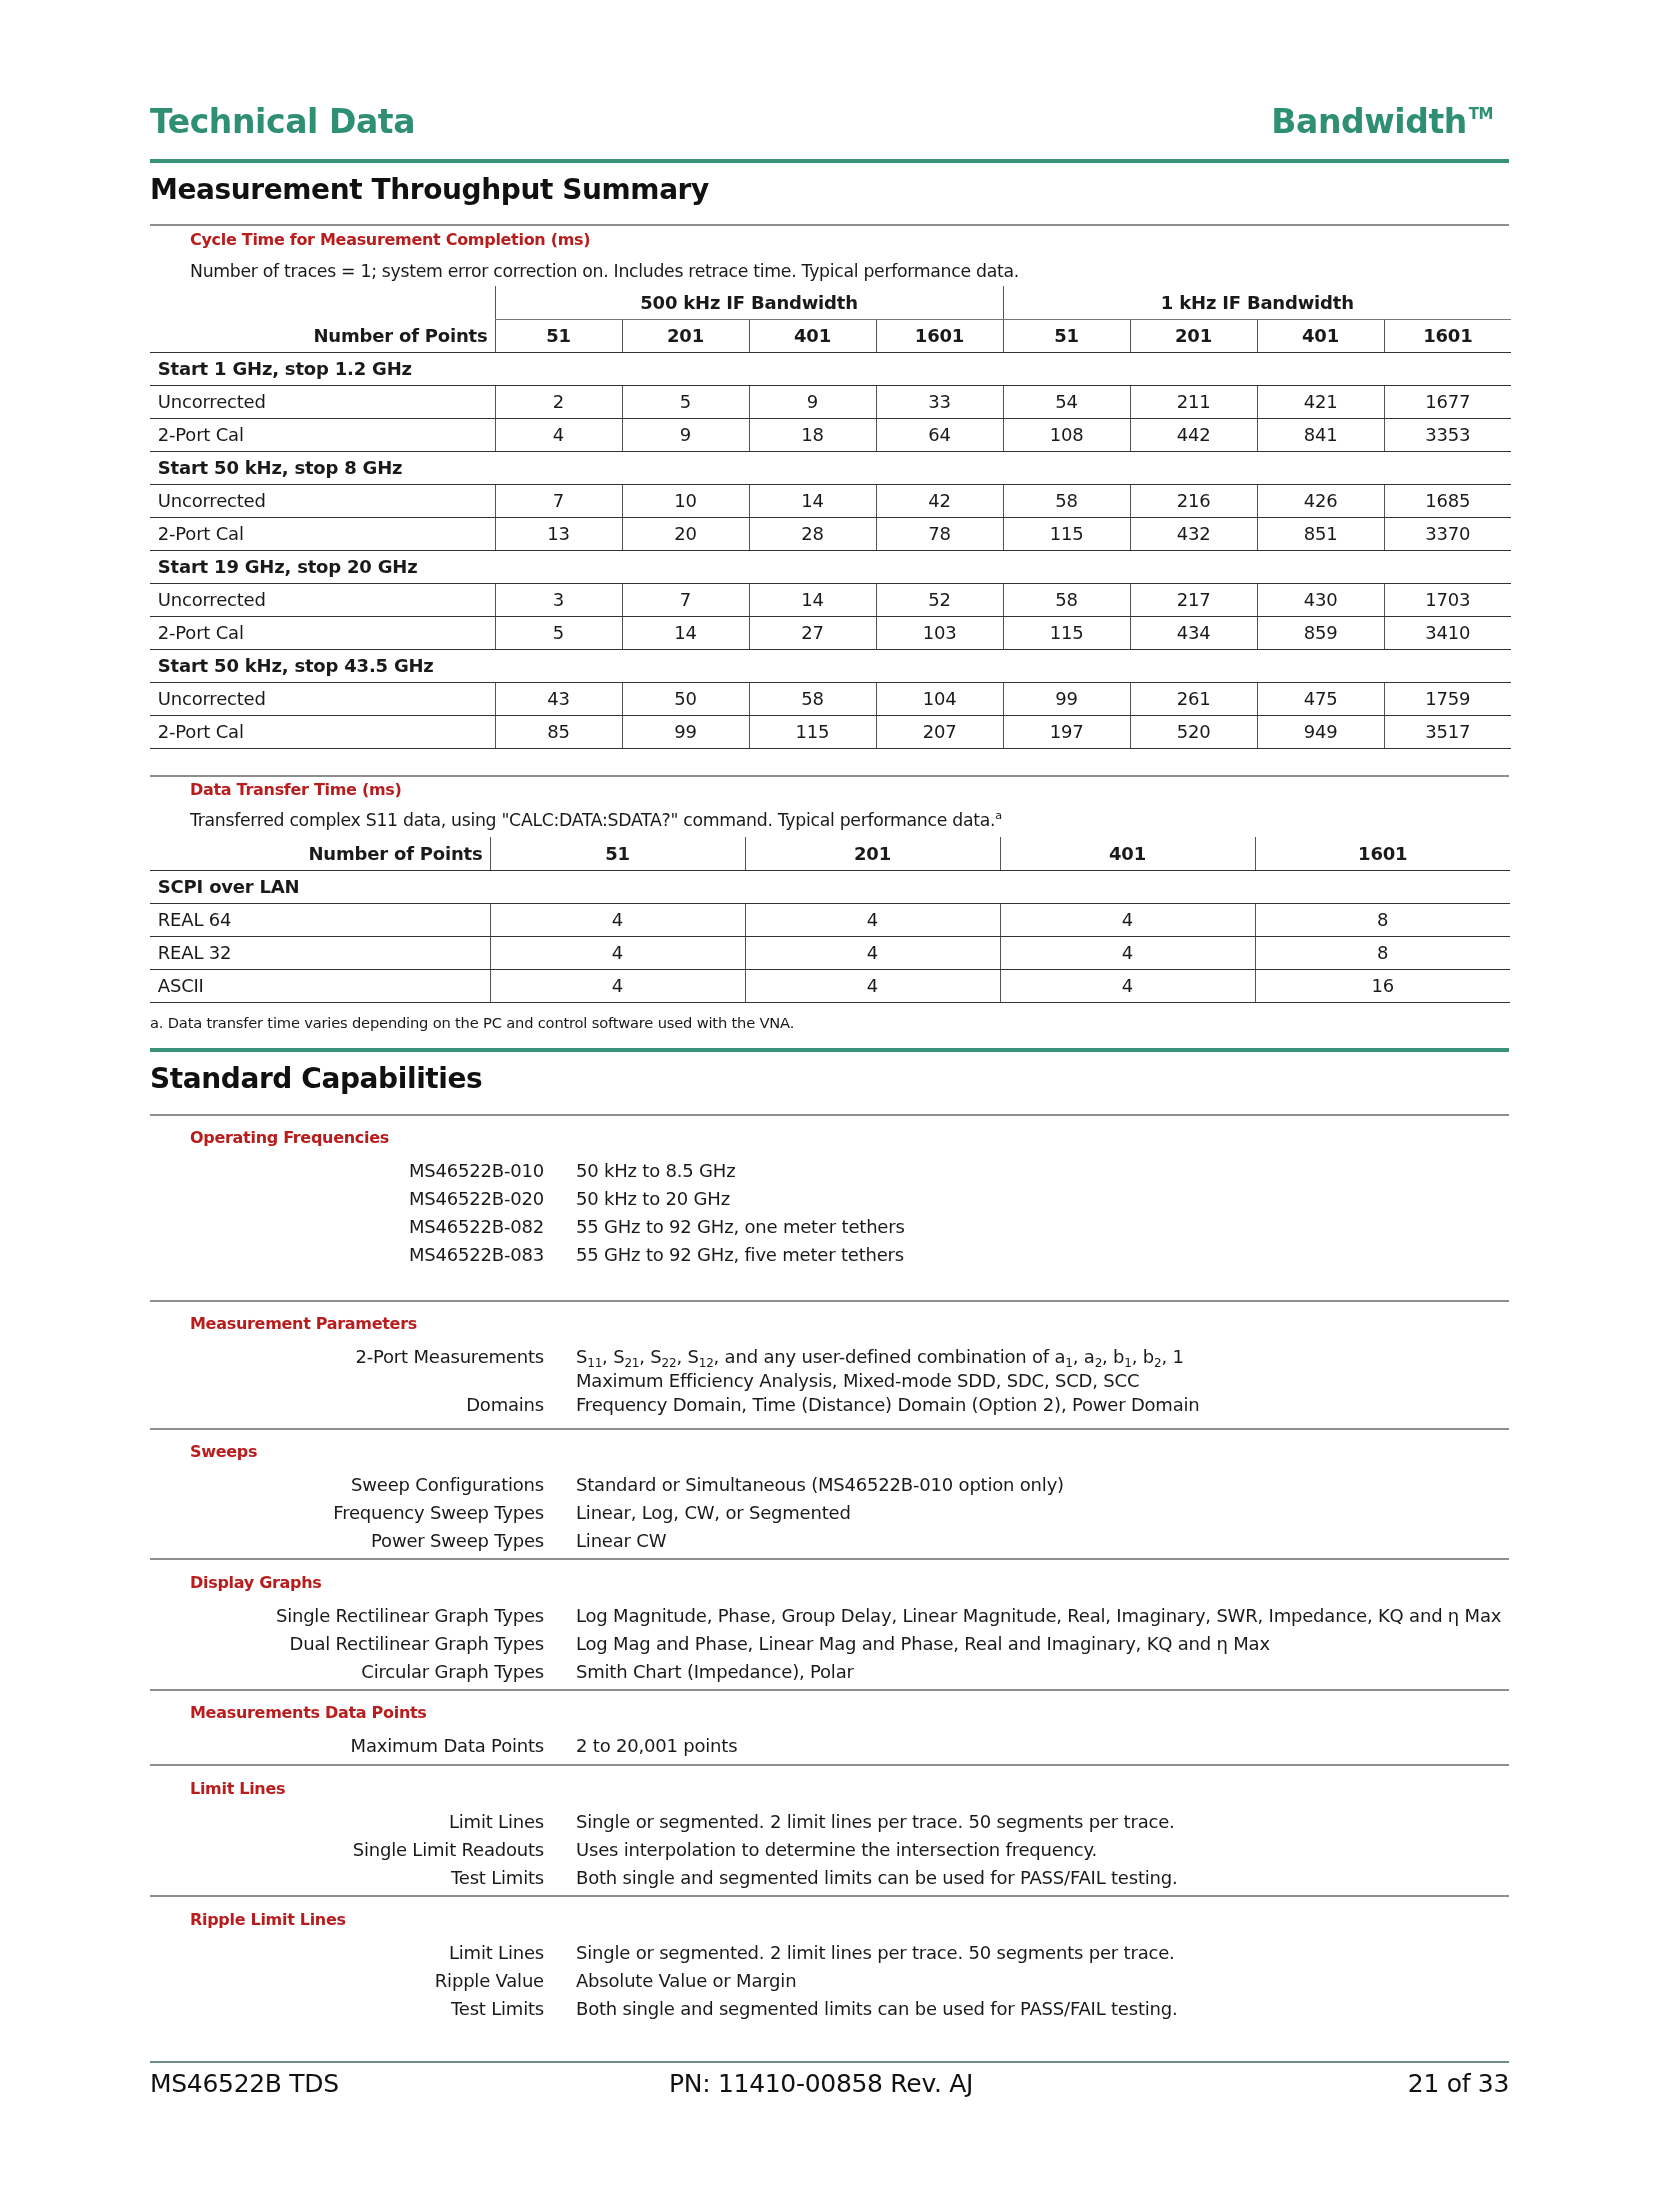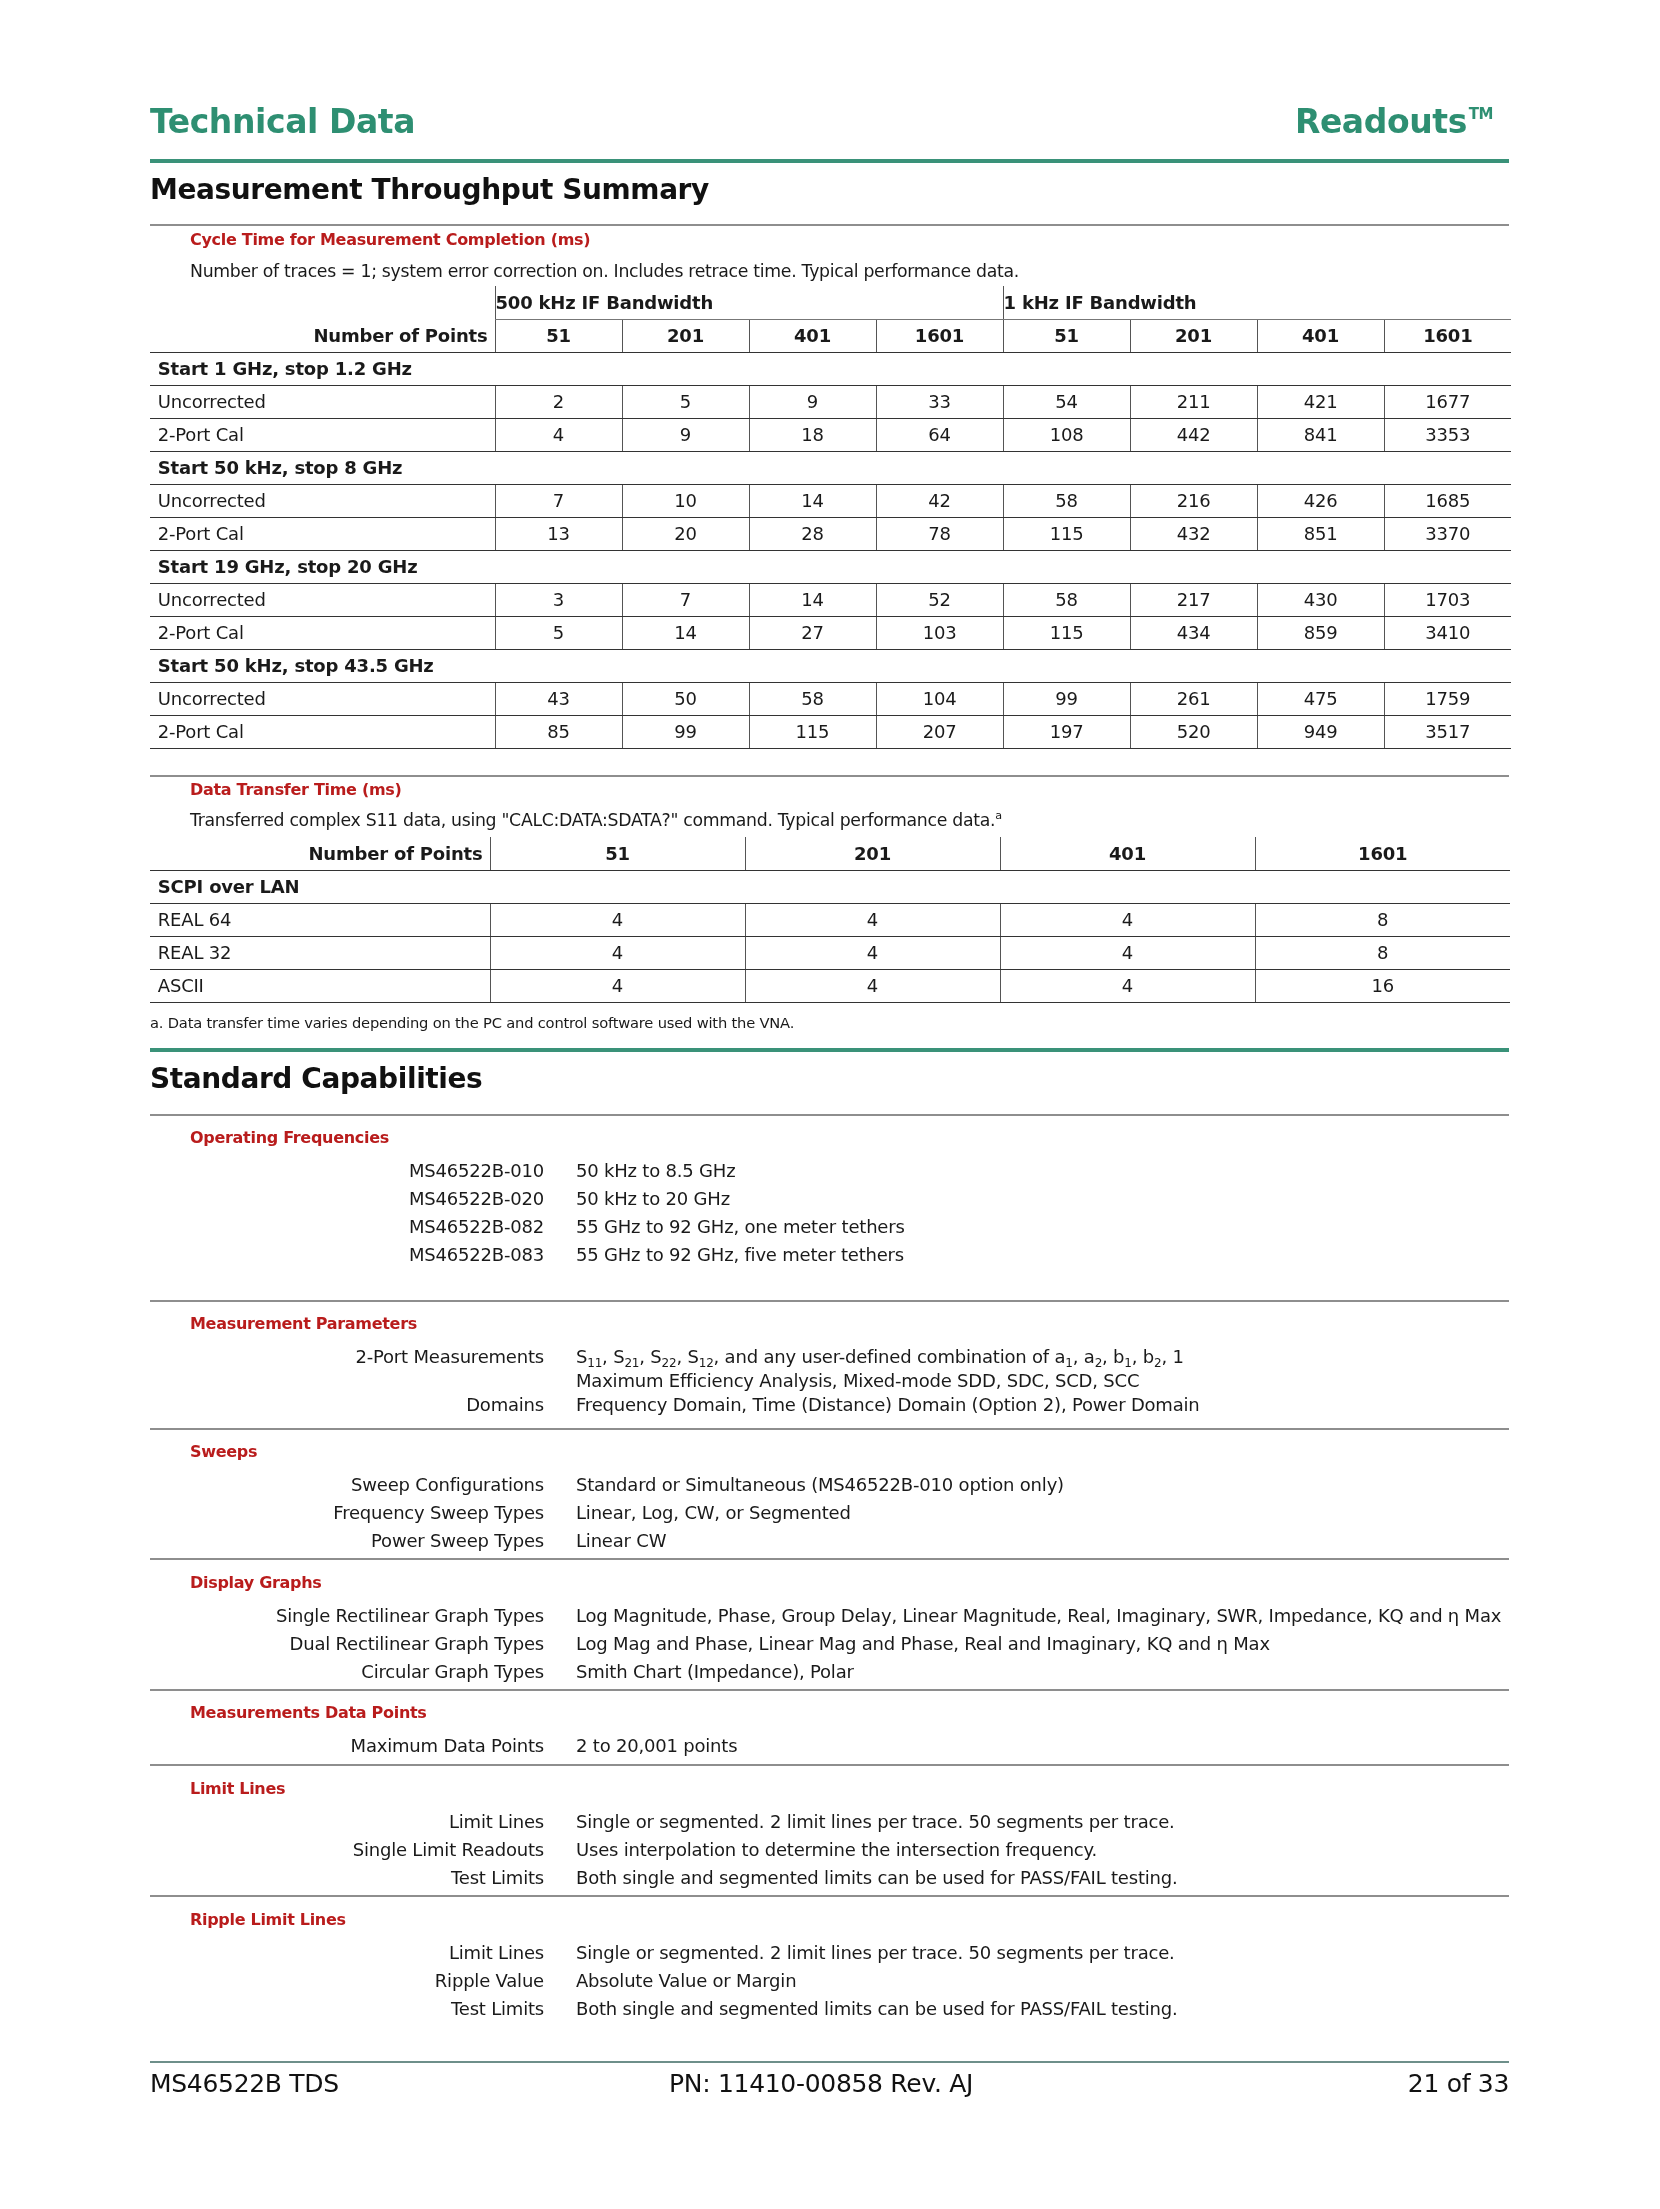--- a/index.html
+++ b/index.html
@@ -26,21 +26,21 @@
   table { border-collapse: collapse; position: absolute; left: 0; width: 1359px; table-layout: fixed; }
   td, th { font-size: 18px; padding: 0; height: 33px; box-sizing: border-box; letter-spacing: -0.2px; }
   th { font-weight: bold; }
   .lbl { text-align: left; padding-left: 7.8px; font-weight: normal; }
   .lblr { text-align: right; padding-right: 7px; font-weight: bold; }
   .num { text-align: center; border-left: 0.9px solid #555; }
   .grp td { font-weight: bold; text-align: left; padding-left: 7.8px; border-bottom: 1.7px solid #333; }
   .row td { border-bottom: 1.7px solid #333; }
   .bw th { border-bottom: 1.7px solid #777; }
   .cols th { border-bottom: 1.7px solid #333; }
-  .bwcell { text-align: left; border-left: 0.9px solid #555; }
+  .bwcell { text-align: center; border-left: 0.9px solid #555; }
 
   .footnote { position: absolute; left: 0; font-size: 14.7px; color: #1a1a1a; letter-spacing: -0.2px; }
 
   
   .spec { position: absolute; left: 0; width: 1359px; }
   .spec .h2 { position: static; margin-left: 40px; margin-top: 0; margin-bottom: 3.5px; line-height: 31px; }
   .spec-row { display: flex; font-size: 18px; line-height: 28px; letter-spacing: -0.2px; }
   .spec-key { width: 394px; text-align: right; flex: none; color: #1a1a1a; }
   .spec-val { margin-left: 32px; color: #1a1a1a; }
   .spec-val .l2 { display: block; line-height: 19px; }
@@ -51,21 +51,21 @@
   .footer .fc { position: absolute; left: 519px; }
   .footer .fr { position: absolute; right: 0; }
 </style>
 </head>
 <body>
 
 <div class="page">
 
   <div class="hdr">
     <div class="hdr-left">Technical Data</div>
-    <div class="hdr-right"><span>Readouts</span><span class="tm">TM</span></div>
+    <div class="hdr-right"><span>Bandwidth</span><span class="tm">TM</span></div>
   </div>
   <div class="rule-green" style="top:159px"></div>
 
   <div class="h1" style="top:173px">Measurement Throughput Summary</div>
   <div class="rule-gray" style="top:224px"></div>
 
   <div class="h2" style="top:230px">Cycle Time for Measurement Completion (ms)</div>
   <div class="sub" style="top:261px">Number of traces = 1; system error correction on. Includes retrace time. Typical performance data.</div>
 
   <table style="top:286px">

